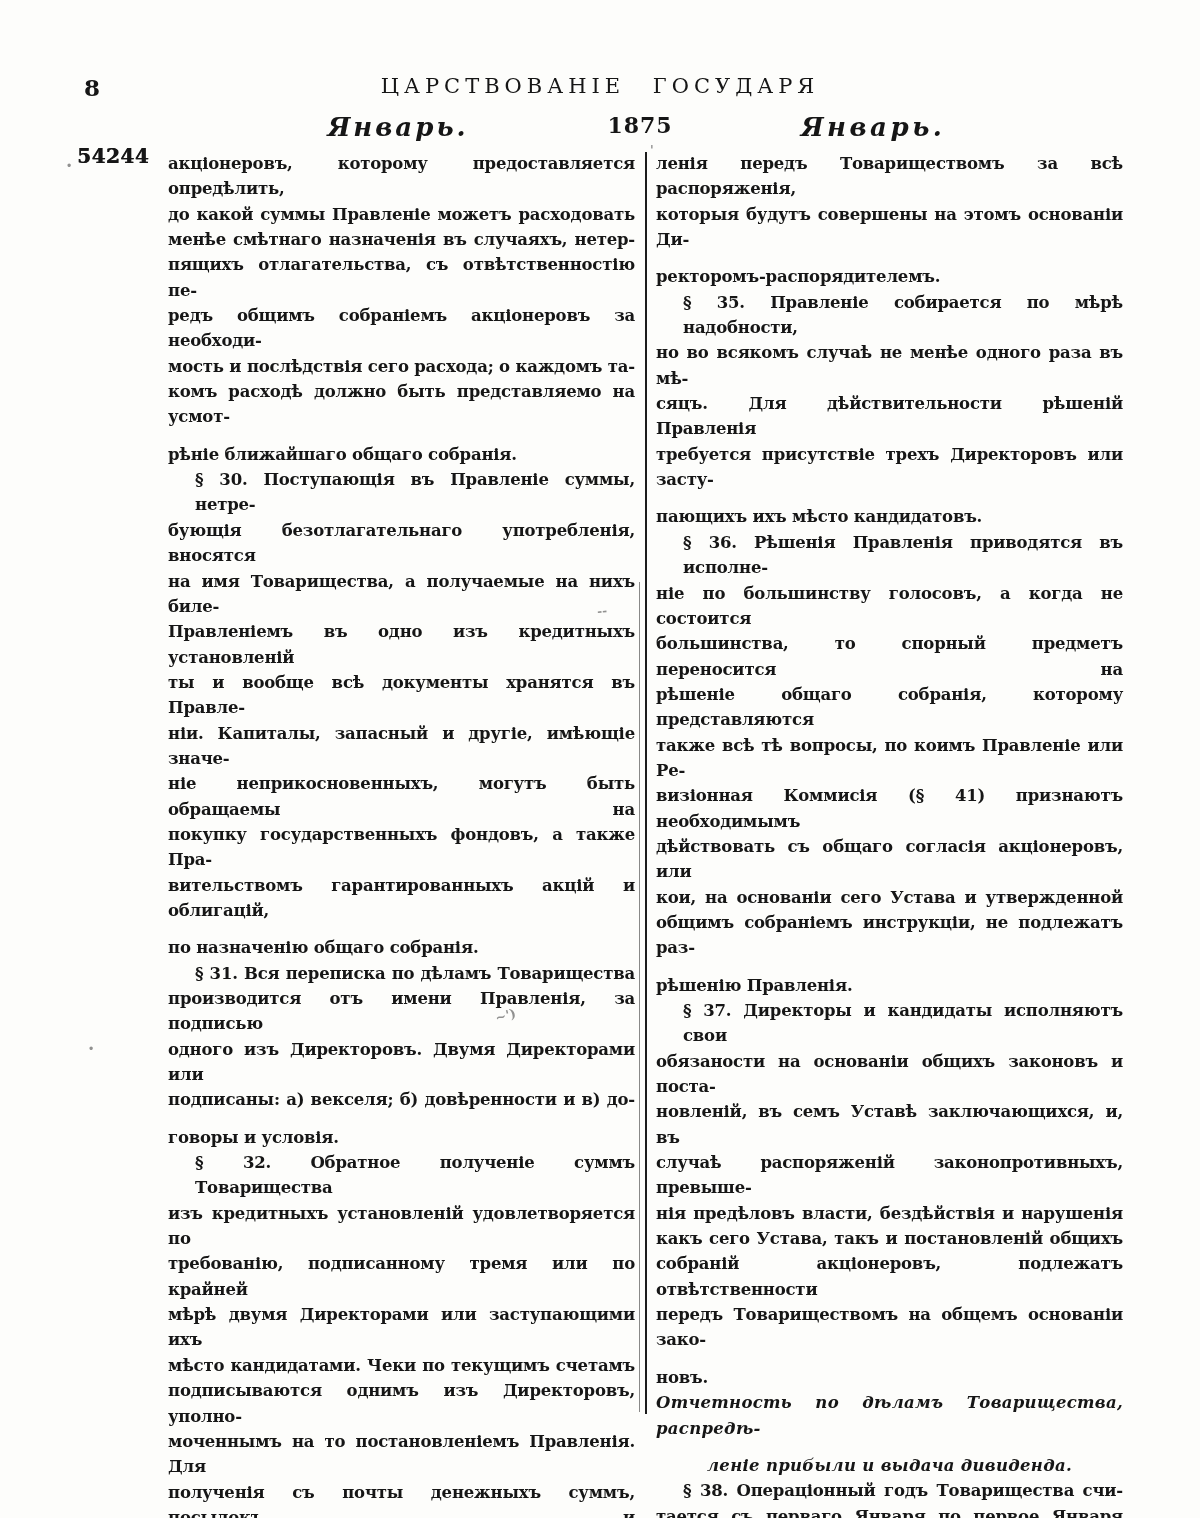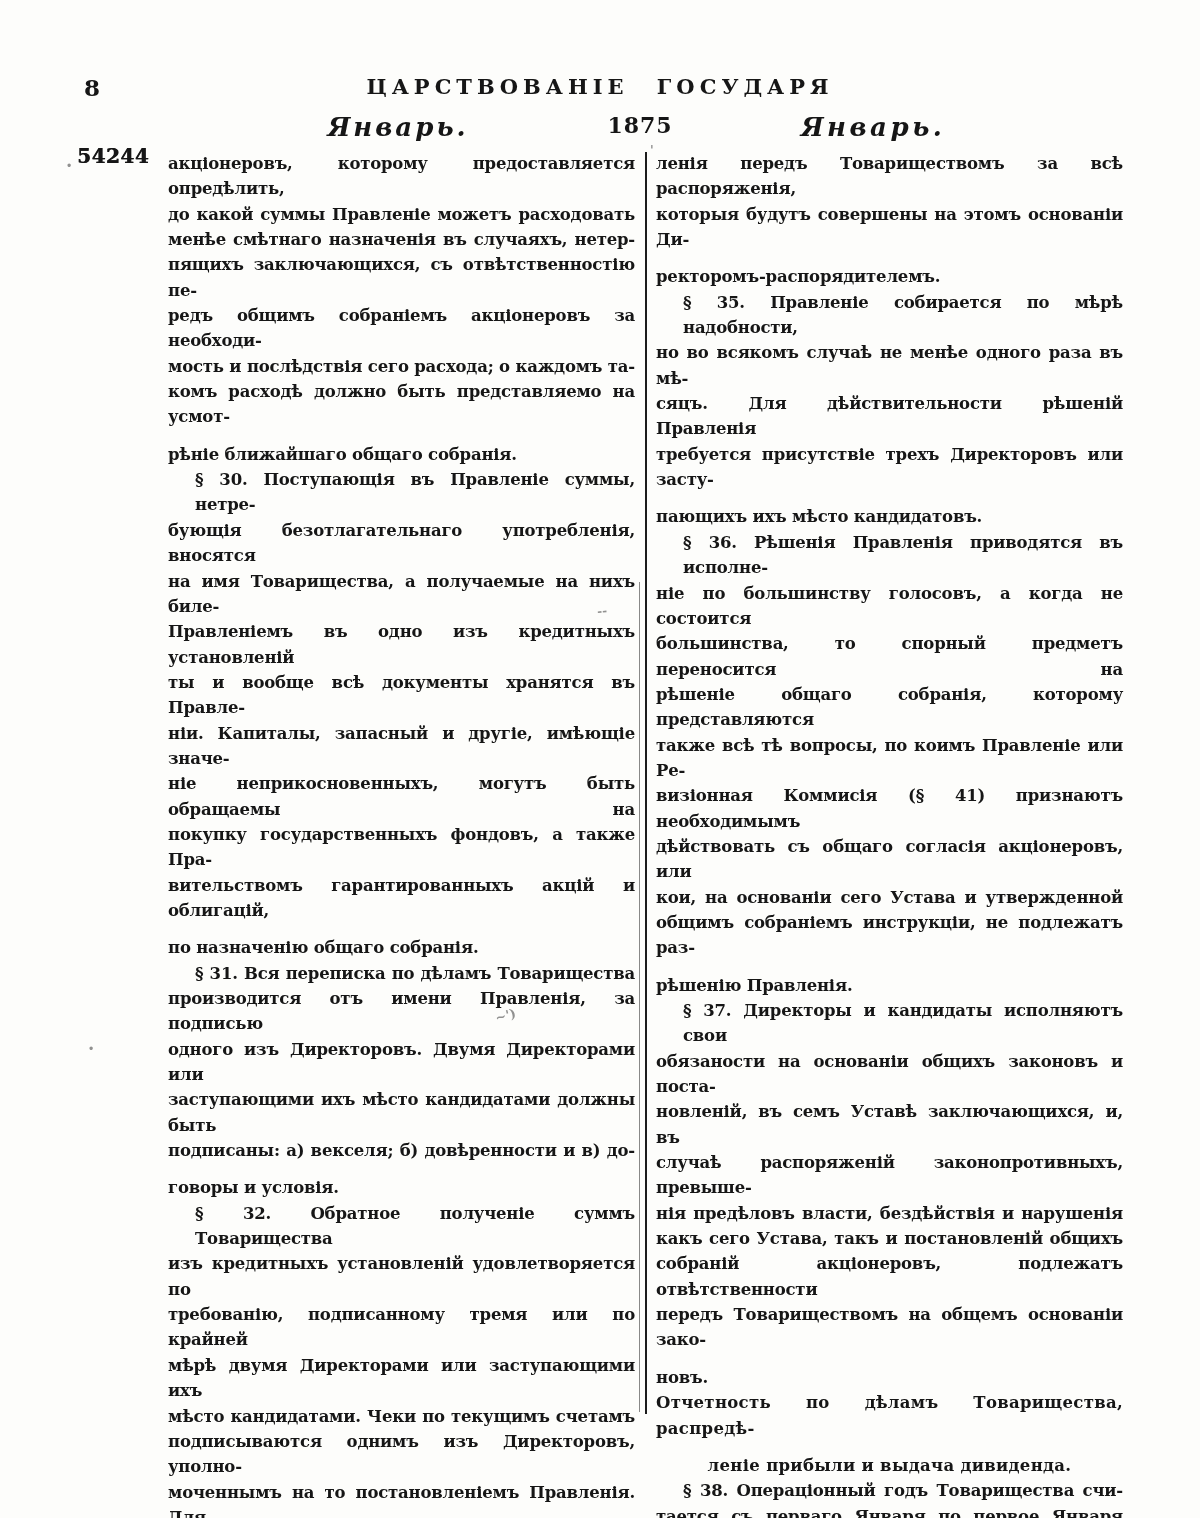--- a/index.html
+++ b/index.html
@@ -9,21 +9,21 @@
     font-family:"DejaVu Serif","Liberation Serif",serif;
     color:#161616;
     -webkit-font-smoothing:antialiased;
   }
   .page{position:absolute;left:0;top:0;width:1200px;height:1518px;background:#fdfdfb;overflow:hidden;}
 
   
   .page-number{position:absolute;left:84px;top:74px;font-size:23px;font-weight:700;}
   .page-title{
     position:absolute;left:0;top:74px;width:1200px;text-align:center;
-    font-size:21px;font-weight:700;letter-spacing:5px;word-spacing:16px;white-space:nowrap;
+    font-size:21px;font-weight:400;letter-spacing:5px;word-spacing:16px;white-space:nowrap;
   }
   .subheader{position:absolute;top:112px;transform:translateX(-50%);white-space:nowrap;}
   .month{font-size:26px;font-weight:700;font-style:italic;letter-spacing:3px;}
   .month-left{left:398px;}
   .month-right{left:873px;letter-spacing:3.5px;}
   .year{left:640px;font-size:22px;font-weight:700;letter-spacing:1px;}
   .act-number{
     position:absolute;left:77px;top:144px;font-size:20px;font-weight:700;letter-spacing:0.5px;
     text-shadow:0.6px 0 0 #161616;
   }
@@ -32,21 +32,21 @@
   .col{
     position:absolute;top:151px;width:467px;
     font-size:16.5px;font-weight:700;line-height:25.35px;letter-spacing:-0.2px;
   }
   .col-left{left:168px;}
   .col-right{left:656px;}
   .ln{text-align:justify;text-align-last:justify;white-space:normal;}
   .ln.fin{text-align-last:left;margin-top:12px;}
   .ln.ctr{text-align-last:center;}
   .ln.ind{padding-left:27px;}
-  .ln.ital{letter-spacing:0.3px;}
+  .ln.ital{font-style:italic;letter-spacing:0.3px;}
 
   
   .divider{position:absolute;left:645px;top:152px;width:2px;height:1262px;background:#1c1c1c;}
   .divider:after{
     content:"";position:absolute;left:-6px;top:430px;width:1px;height:830px;background:#2a2a2a;opacity:.55;
   }
 
   
   .artifact{position:absolute;color:#3a3a3a;font-weight:700;opacity:.55;white-space:nowrap;}
 </style>
@@ -62,39 +62,38 @@
   <div class="subheader month month-left">Январь.</div>
   <div class="subheader year">1875</div>
   <div class="subheader month month-right">Январь.</div>
 
   <div class="act-number">54244</div>
 
   <div class="col col-left" id="col-left">
       <div class="ln">акціонеровъ, которому предоставляется опредѣлить,</div>
       <div class="ln">до какой суммы Правленіе можетъ расходовать</div>
       <div class="ln">менѣе смѣтнаго назначенія въ случаяхъ, нетер-</div>
-      <div class="ln">пящихъ заключающихся, съ отвѣтственностію пе-</div>
+      <div class="ln">пящихъ отлагательства, съ отвѣтственностію пе-</div>
       <div class="ln">редъ общимъ собраніемъ акціонеровъ за необходи-</div>
       <div class="ln">мость и послѣдствія сего расхода; о каждомъ та-</div>
       <div class="ln">комъ расходѣ должно быть представляемо на усмот-</div>
       <div class="ln fin">рѣніе ближайшаго общаго собранія.</div>
       <div class="ln ind">§ 30. Поступающія въ Правленіе суммы, нетре-</div>
       <div class="ln">бующія безотлагательнаго употребленія, вносятся</div>
       <div class="ln">на имя Товарищества, а получаемые на нихъ биле-</div>
       <div class="ln">Правленіемъ въ одно изъ кредитныхъ установленій</div>
       <div class="ln">ты и вообще всѣ документы хранятся въ Правле-</div>
       <div class="ln">ніи. Капиталы, запасный и другіе, имѣющіе значе-</div>
       <div class="ln">ніе неприкосновенныхъ, могутъ быть обращаемы на</div>
       <div class="ln">покупку государственныхъ фондовъ, а также Пра-</div>
       <div class="ln">вительствомъ гарантированныхъ акцій и облигацій,</div>
       <div class="ln fin">по назначенію общаго собранія.</div>
       <div class="ln ind">§ 31. Вся переписка по дѣламъ Товарищества</div>
       <div class="ln">производится отъ имени Правленія, за подписью</div>
       <div class="ln">одного изъ Директоровъ. Двумя Директорами или</div>
-      <div class="ln">заступающими ихъ мѣсто кандидатами должны быть</div>
       <div class="ln">подписаны: а) векселя; б) довѣренности и в) до-</div>
       <div class="ln fin">говоры и условія.</div>
       <div class="ln ind">§ 32. Обратное полученіе суммъ Товарищества</div>
       <div class="ln">изъ кредитныхъ установленій удовлетворяется по</div>
       <div class="ln">требованію, подписанному тремя или по крайней</div>
       <div class="ln">мѣрѣ двумя Директорами или заступающими ихъ</div>
       <div class="ln">мѣсто кандидатами. Чеки по текущимъ счетамъ</div>
       <div class="ln">подписываются однимъ изъ Директоровъ, уполно-</div>
       <div class="ln">моченнымъ на то постановленіемъ Правленія. Для</div>
       <div class="ln">полученія съ почты денежныхъ суммъ, посылокъ и</div>

